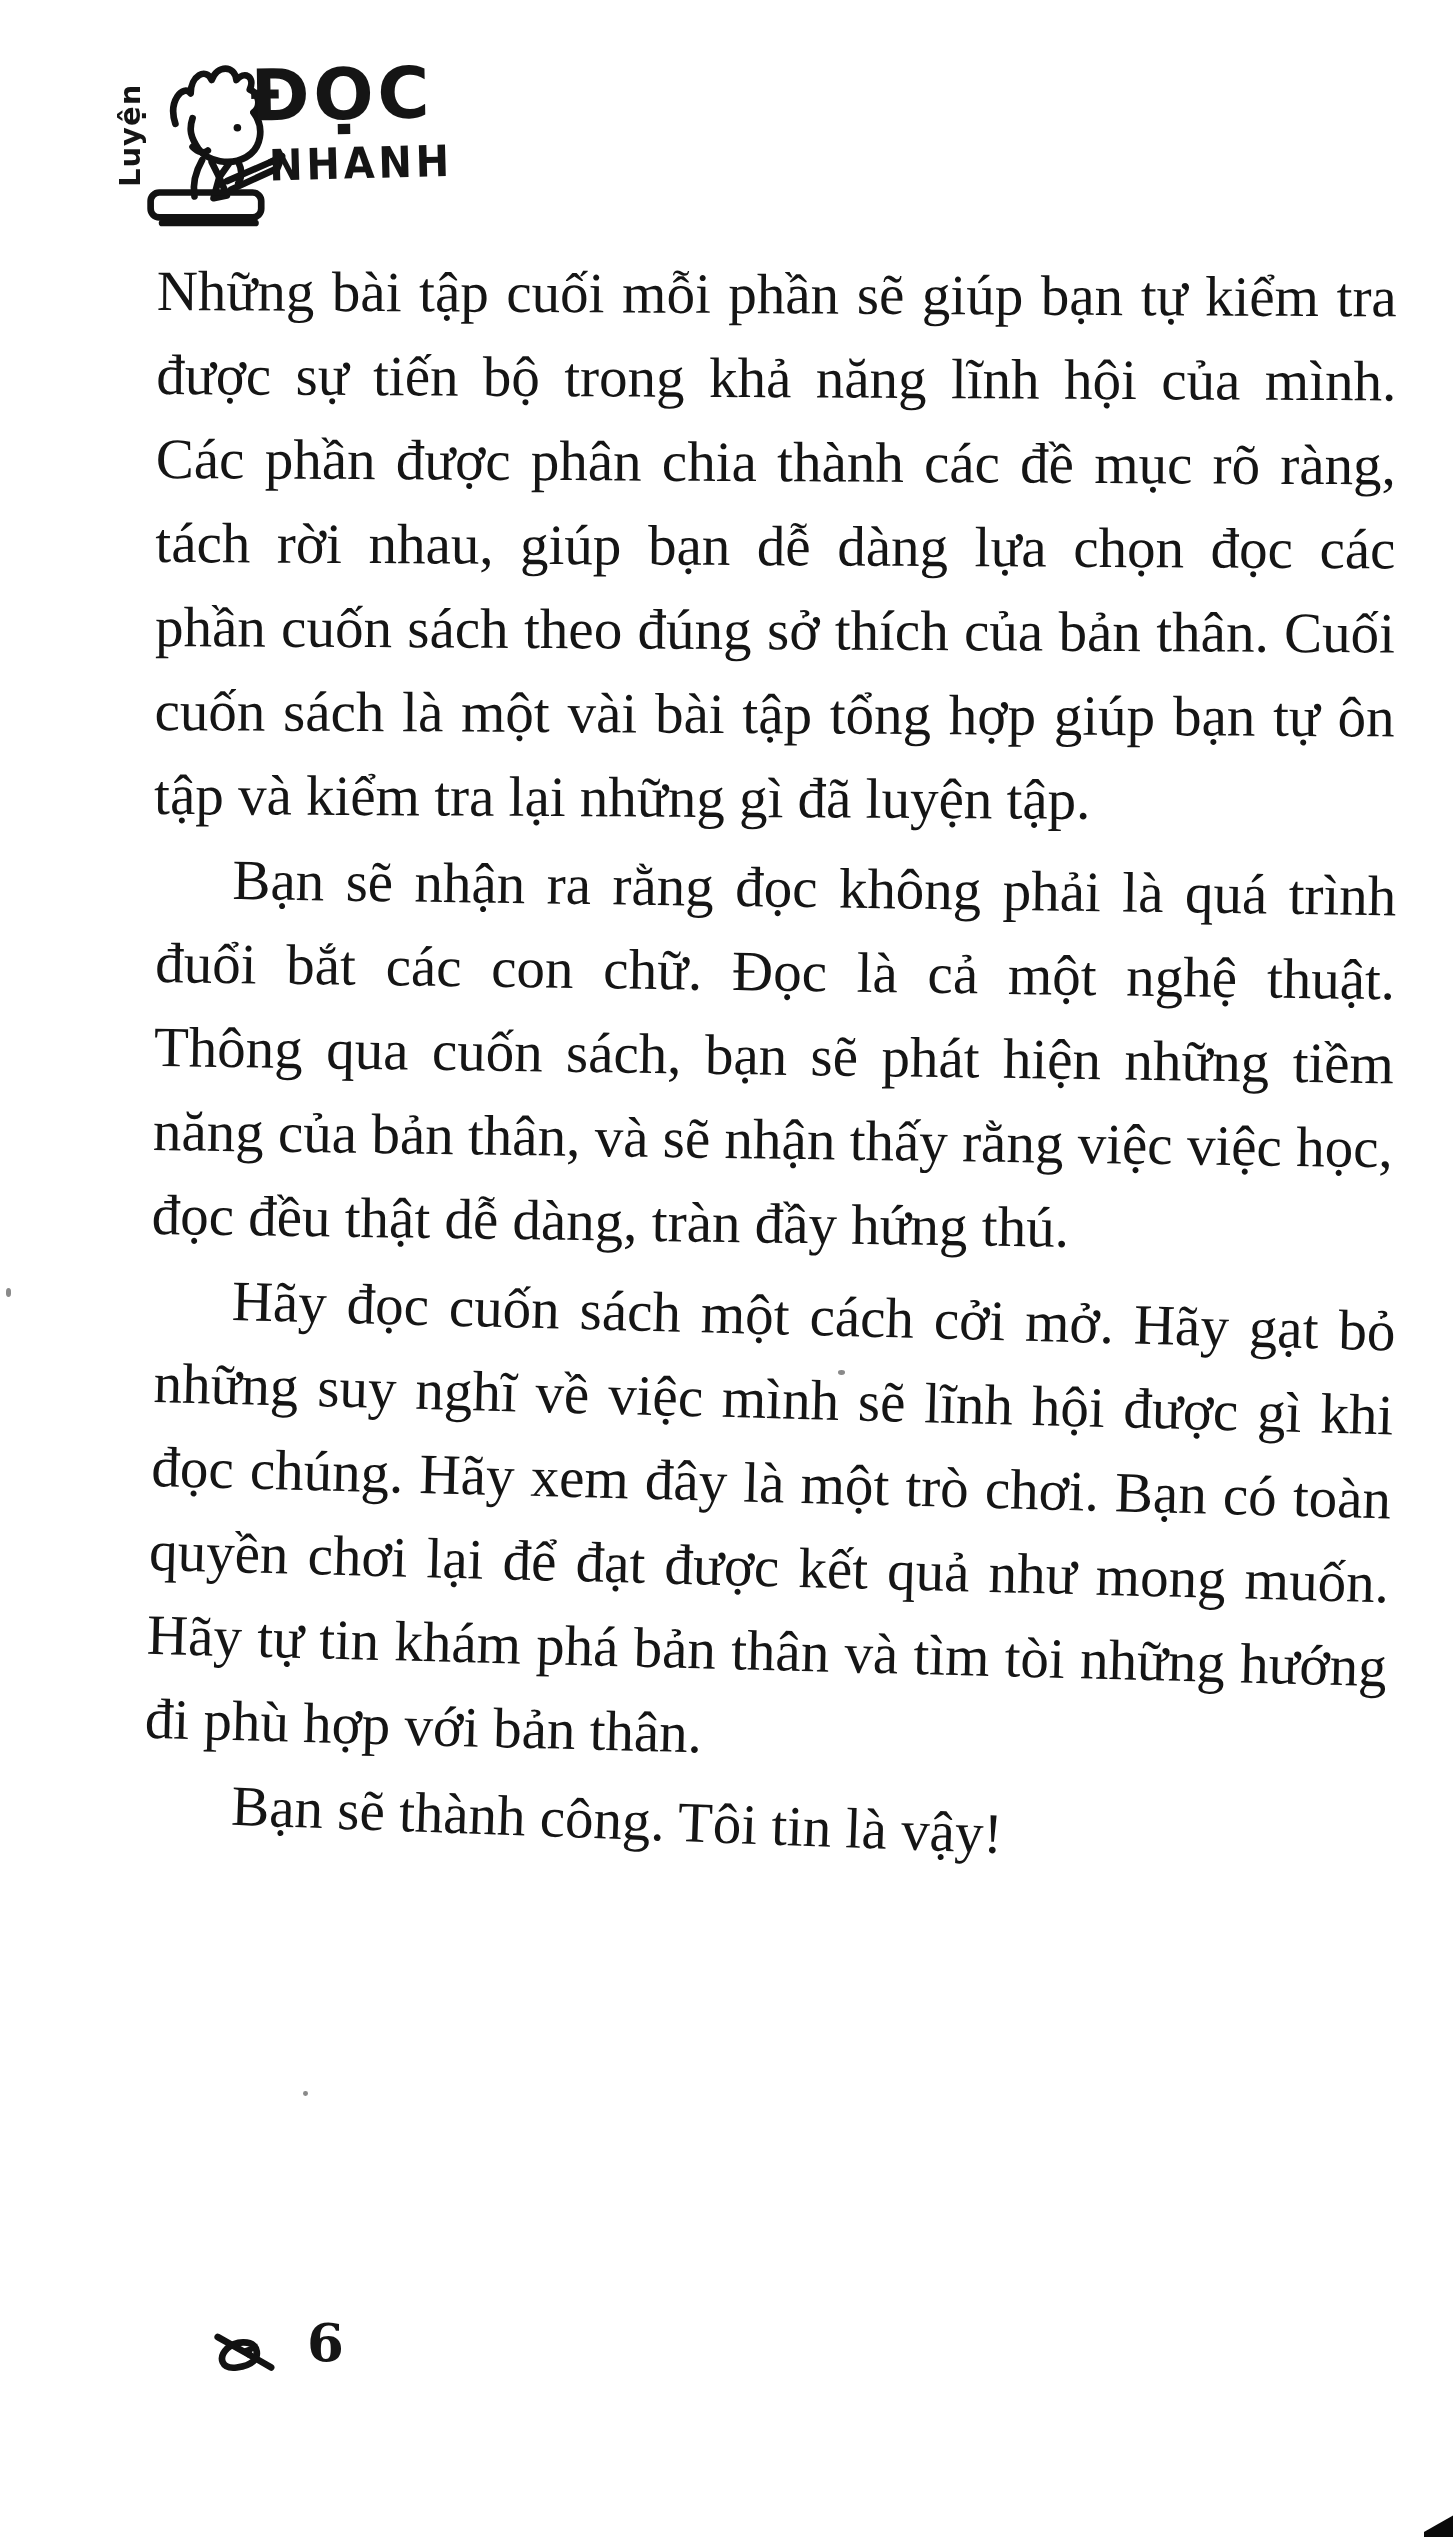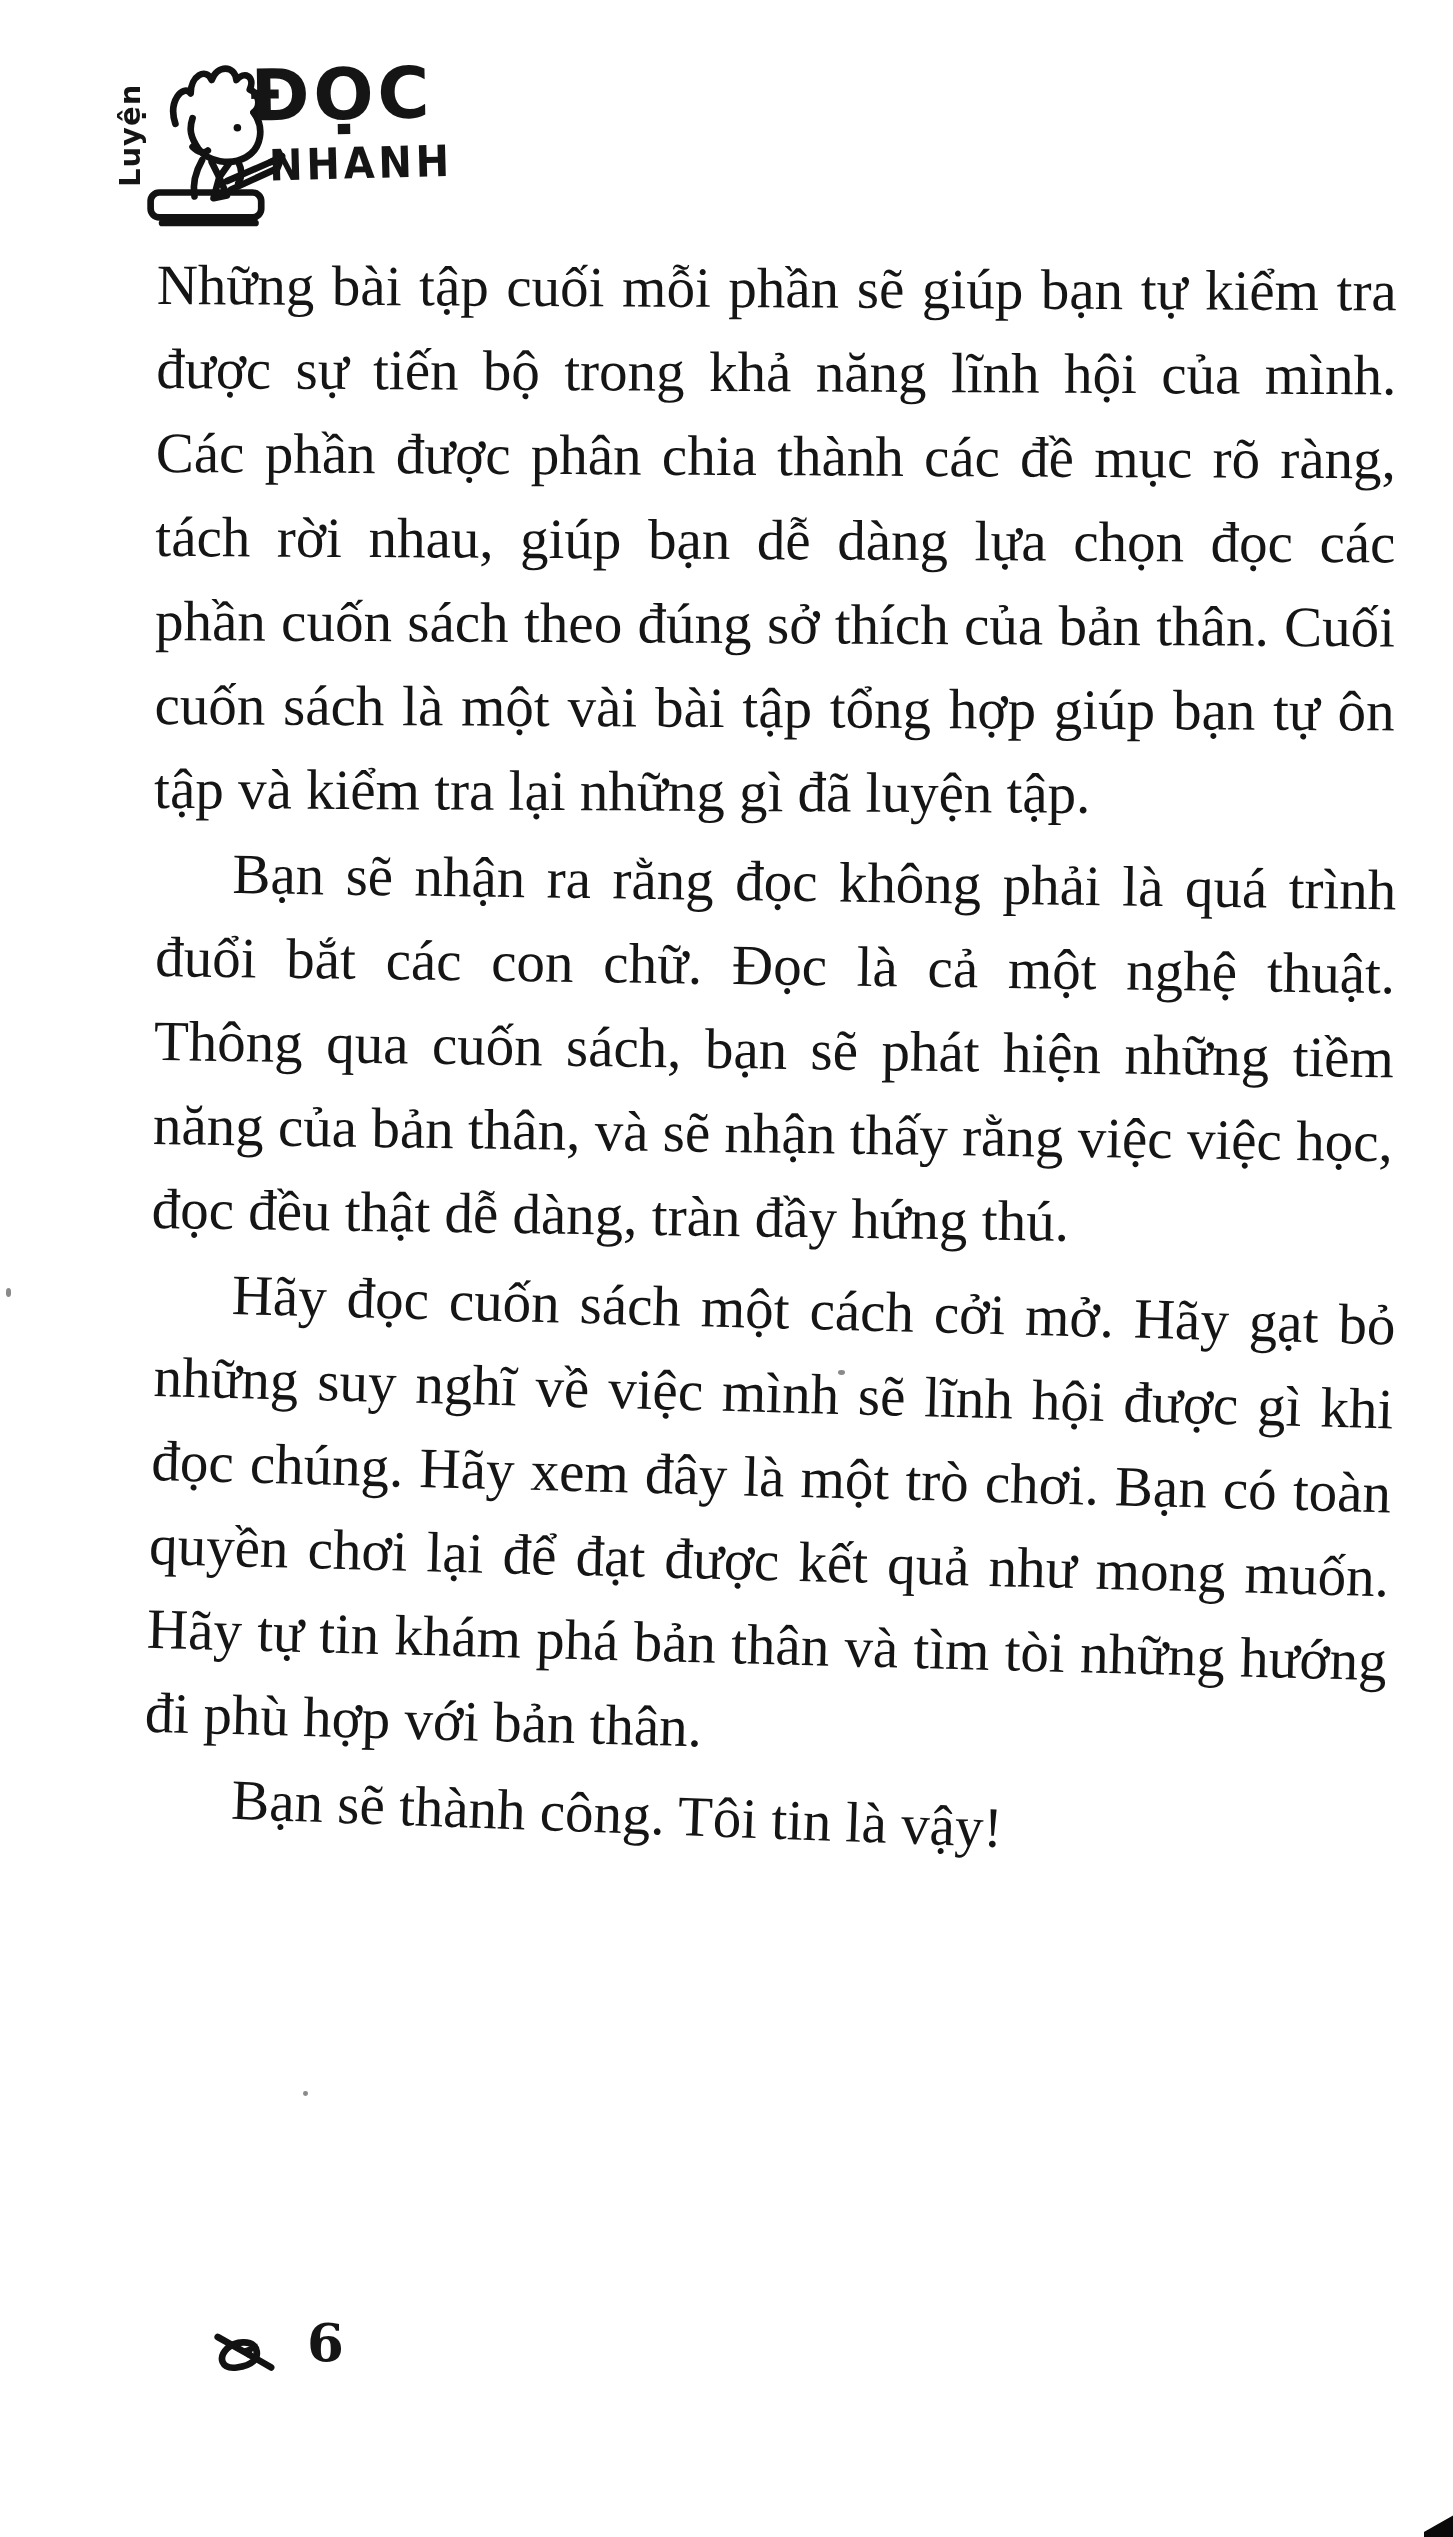--- a/index.html
+++ b/index.html
@@ -29,21 +29,21 @@
   }
   .logo-sub{
     position:absolute;left:269px;top:143px;
     font-family:"DejaVu Sans","Liberation Sans",sans-serif;
     font-weight:bold;font-size:40px;letter-spacing:3.8px;line-height:1;
     transform:rotate(-1.5deg) scaleY(1.08);
   }
 
   
   .body-text{
-    position:absolute;left:157px;top:243px;width:1240px;
+    position:absolute;left:157px;top:249px;width:1240px;
     font-size:57px;line-height:84px;
     text-align:justify;
   }
   .body-text p{margin:0;transform-origin:0 0;}
   .p1{transform:rotate(0.3deg);}
   .p2{text-indent:76px;transform:rotate(0.8deg);}
   .p3{text-indent:76px;transform:rotate(1.5deg);}
   .p4{text-indent:76px;transform:rotate(2.1deg);text-align:left;}
 
   

